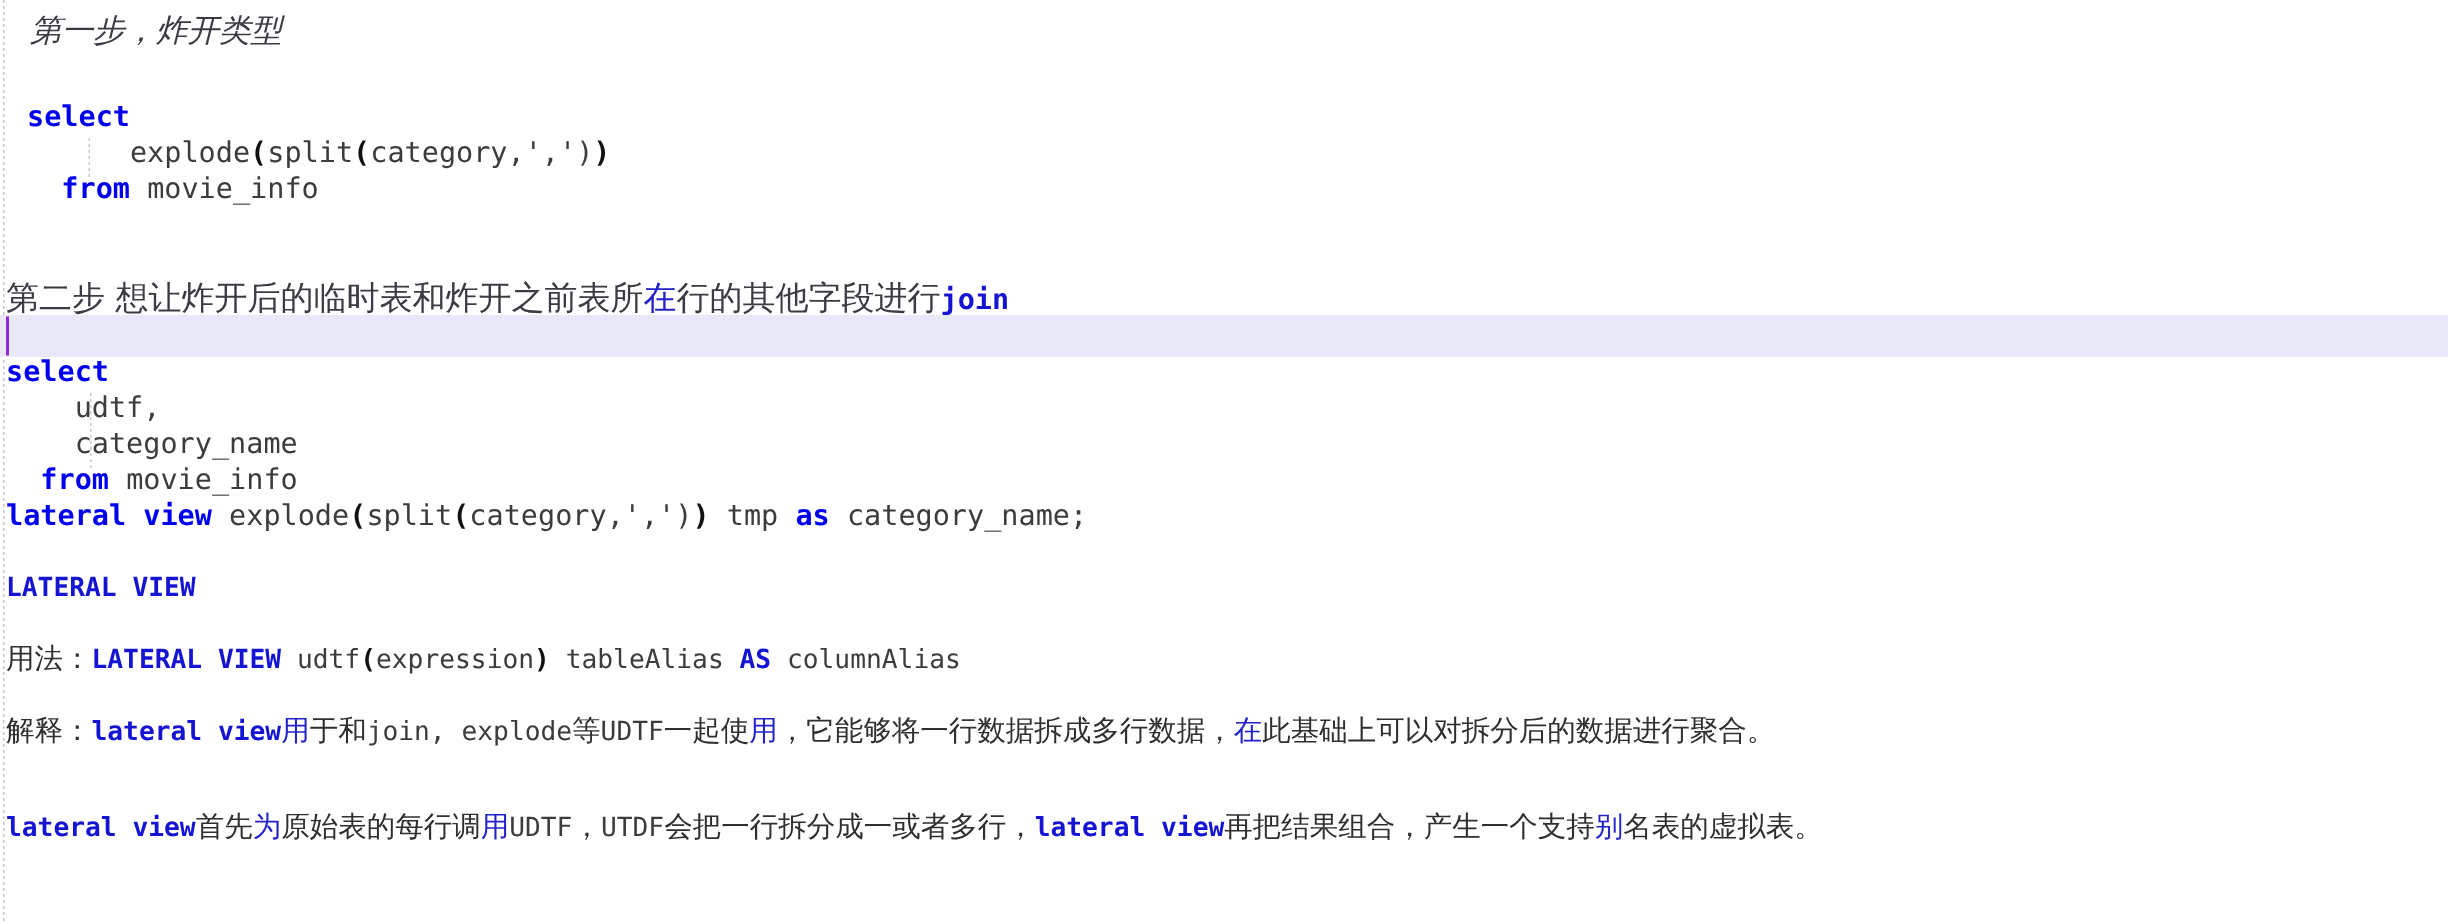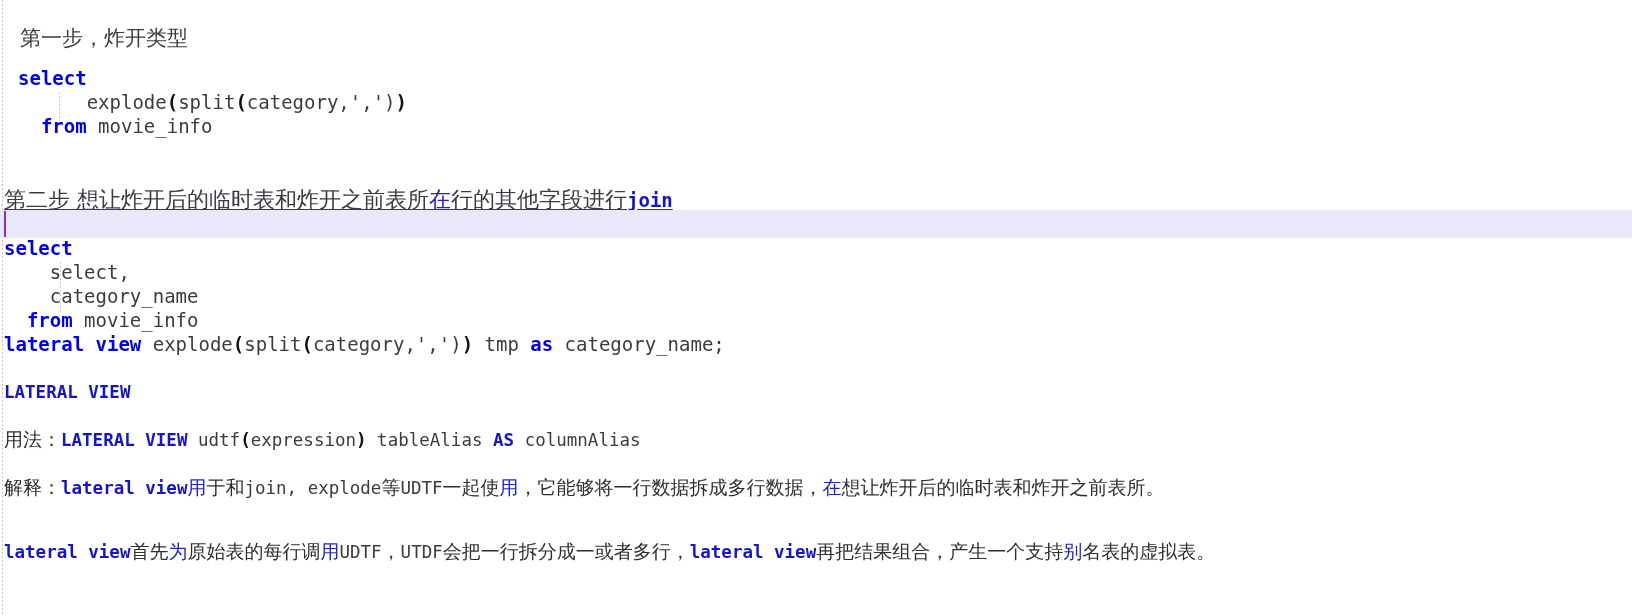--- a/index.html
+++ b/index.html
@@ -45,22 +45,22 @@
   .heading .mono-b {
     font-family: "DejaVu Sans Mono", "Liberation Mono", monospace;
     font-weight: bold;
     color: #1414d2;
     font-size: 19px;
   }
   .heading .blue {
     color: #2222c8;
   }
 
-  #heading-1 { left: 20px; top: 24px; }
-  #heading-2 { left: 4px; top: 186px; font-size: 22px; text-decoration: underline; }
+  #heading-1 { left: 20px; top: 6px; font-style: italic; }
+  #heading-2 { left: 4px; top: 186px; font-size: 22px; }
 
   
   .code {
     position: absolute;
     font-family: "DejaVu Sans Mono", "Liberation Mono", monospace;
     font-size: 19px;
     line-height: 24px;
     white-space: pre;
     color: #3c3c3c;
   }
@@ -151,27 +151,27 @@
 <span>      explode</span><span class="punct">(</span><span>split</span><span class="punct">(</span><span>category,',')</span><span class="punct">)</span>
 <span>  </span><span class="kw">from</span><span> movie_info</span></div>
   <div class="indent-guide" id="indent-guide-1"></div>
 
   <div class="heading" id="heading-2"><span>第二步 想让炸开后的临时表和炸开之前表所</span><span class="blue">在</span><span>行的其他字段进行</span><span class="mono-b">join</span></div>
 
   <div class="current-line"></div>
   <div class="caret"></div>
 
   <div class="code" id="code-2"><span class="kw">select</span>
-<span>    select,</span>
+<span>    udtf,</span>
 <span>    category_name</span>
 <span>  </span><span class="kw">from</span><span> movie_info</span>
 <span class="kw">lateral view</span><span> explode</span><span class="punct">(</span><span>split</span><span class="punct">(</span><span>category,',')</span><span class="punct">)</span><span> tmp </span><span class="kw">as</span><span> category_name;</span></div>
   <div class="indent-guide" id="indent-guide-2"></div>
 
   <div class="para" id="line-lateral-view"><span class="mono-b">LATERAL VIEW</span></div>
 
   <div class="para" id="line-usage"><span>用法：</span><span class="mono-b">LATERAL VIEW</span><span class="mono"> udtf</span><span class="mono-p">(</span><span class="mono">expression</span><span class="mono-p">)</span><span class="mono"> tableAlias </span><span class="mono-b">AS</span><span class="mono"> columnAlias</span></div>
 
-  <div class="para" id="line-explain"><span>解释：</span><span class="mono-b">lateral view</span><span class="blue">用</span><span>于和</span><span class="mono">join, explode</span><span>等</span><span class="mono">UDTF</span><span>一起使</span><span class="blue">用</span><span>，它能够将一行数据拆成多行数据，</span><span class="blue">在</span><span>想让炸开后的临时表和炸开之前表所。</span></div>
+  <div class="para" id="line-explain"><span>解释：</span><span class="mono-b">lateral view</span><span class="blue">用</span><span>于和</span><span class="mono">join, explode</span><span>等</span><span class="mono">UDTF</span><span>一起使</span><span class="blue">用</span><span>，它能够将一行数据拆成多行数据，</span><span class="blue">在</span><span>此基础上可以对拆分后的数据进行聚合。</span></div>
 
   <div class="para" id="line-detail"><span class="mono-b">lateral view</span><span>首先</span><span class="blue">为</span><span>原始表的每行调</span><span class="blue">用</span><span class="mono">UDTF</span><span>，</span><span class="mono">UTDF</span><span>会把一行拆分成一或者多行，</span><span class="mono-b">lateral view</span><span>再把结果组合，产生一个支持</span><span class="blue">别</span><span>名表的虚拟表。</span></div>
 
 </div>
 
 </body></html>

